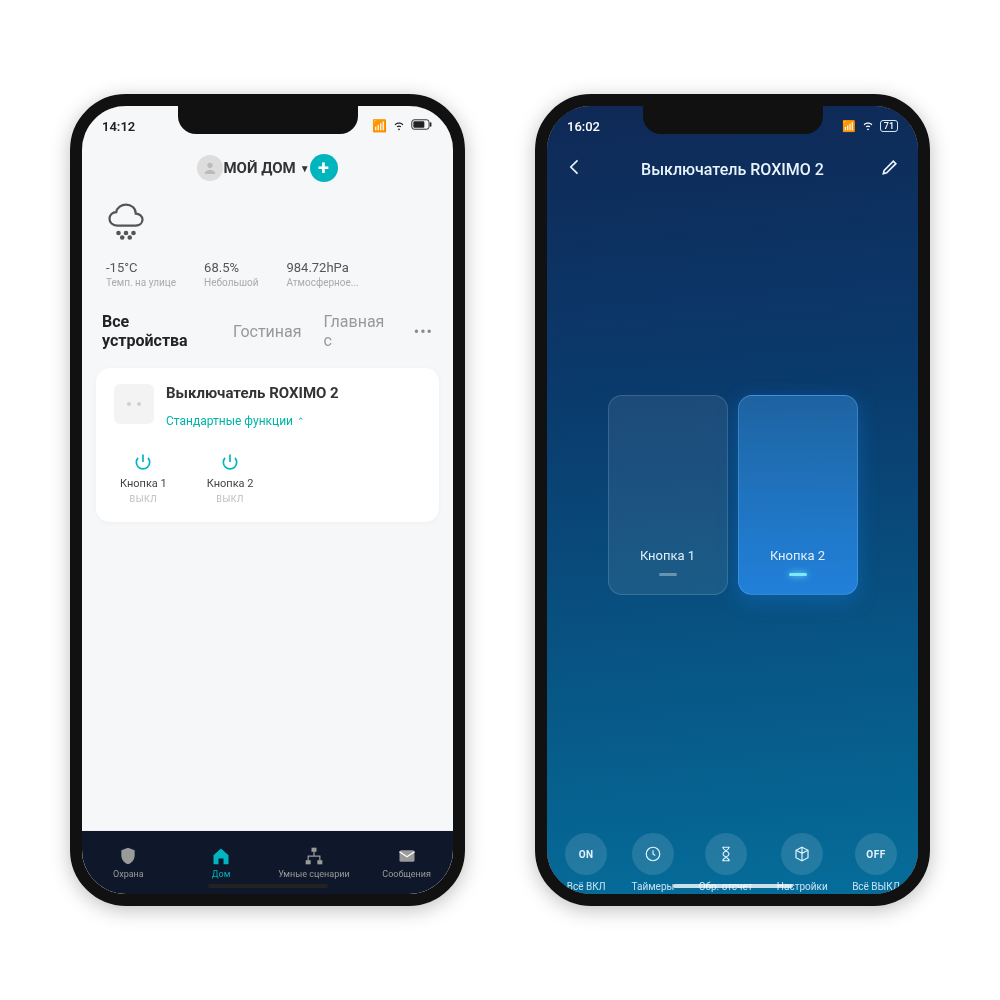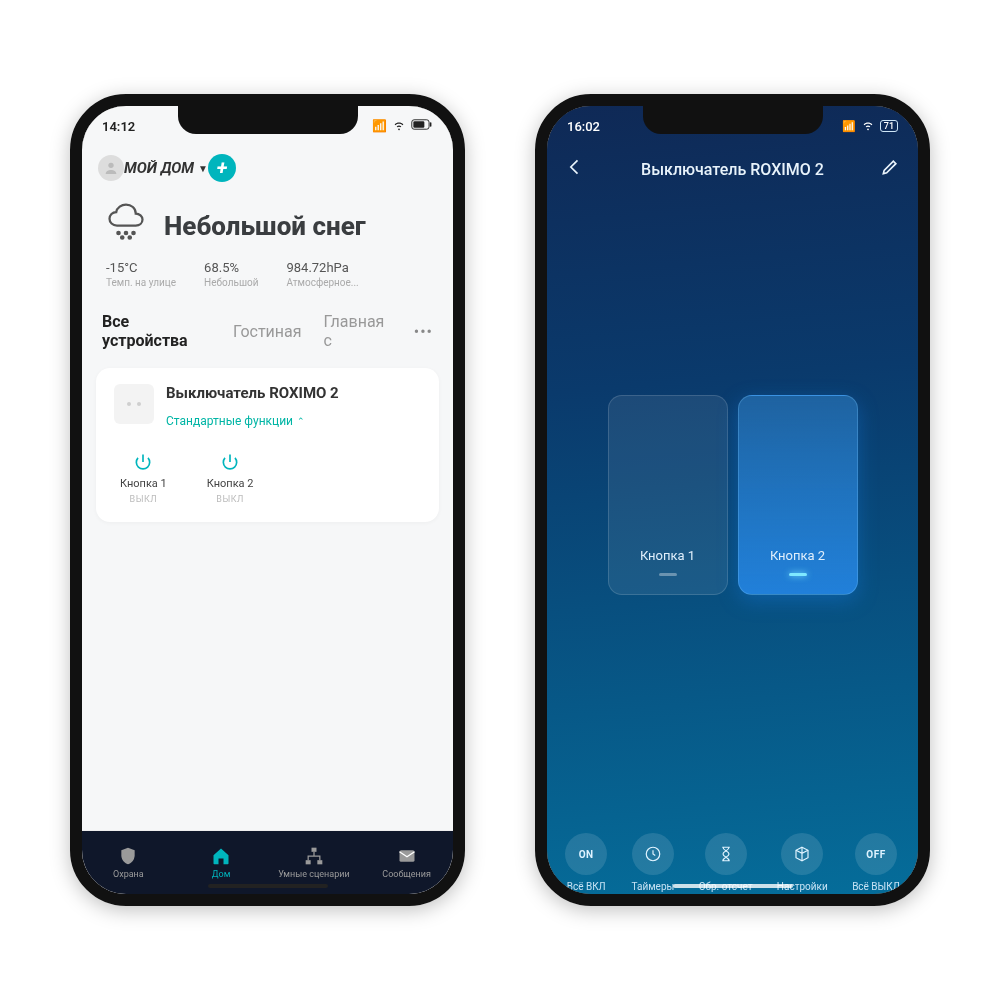--- a/index.html
+++ b/index.html
@@ -18,21 +18,21 @@
   .notch {
     position: absolute; top: 0; left: 50%; transform: translateX(-50%);
     width: 180px; height: 28px; background: #111;
     border-bottom-left-radius: 18px; border-bottom-right-radius: 18px;
     z-index: 50;
   }
   
   .screenA { width:100%; height:100%; background:#f6f7f8; display:flex; flex-direction:column; }
   .statusA { height:40px; display:flex; align-items:center; justify-content:space-between; padding:0 20px; font-size:13px; color:#222; font-weight:600;}
   .statusA .icons { display:flex; gap:5px; align-items:center; font-size:12px;}
-  .topbar { height:44px; display:flex; align-items:center; justify-content:flex-start; padding:0 16px;font-style:italic;}
+  .topbar { height:44px; display:flex; align-items:center; justify-content:center; padding:0 16px;}
   .avatar { width:26px; height:26px; border-radius:50%; background:#ddd; display:flex; align-items:center; justify-content:center; color:#999;}
   .avatar svg{width:16px;height:16px;fill:#bbb;}
   .topbar-title { font-size:15px; font-weight:700; color:#333; display:flex; align-items:center; gap:4px;}
   .topbar-title .chev{font-size:10px;}
   .addbtn { width:28px; height:28px; border-radius:50%; background:#00b5bd; color:#fff; display:flex; align-items:center; justify-content:center; font-size:20px; font-weight:700;}
   .weather { display:flex; align-items:center; gap:14px; padding:10px 20px 4px;}
   .cloud svg{width:48px;height:48px;}
   .weather h1{ font-size:26px; font-weight:800; color:#3a3d40;}
   .wstats{ display:flex; gap:28px; padding:4px 24px 14px; }
   .wstats .stat{display:flex;flex-direction:column;}
@@ -130,21 +130,20 @@
       <span class="cloud">
         <svg viewBox="0 0 64 64" fill="none" stroke="#555" stroke-width="3">
           <path d="M20 34c-6 0-10-4-10-9 0-5 4-9 9-9 1-6 7-10 13-10 7 0 13 5 13 12 5 0 9 4 9 8 0 5-4 8-9 8H20z"></path>
           <circle cx="22" cy="44" r="1.6" fill="#555"></circle>
             <circle cx="32" cy="44" r="1.6" fill="#555"></circle>
             <circle cx="42" cy="44" r="1.6" fill="#555"></circle>
           <circle cx="27" cy="50" r="1.6" fill="#555"></circle>
             <circle cx="37" cy="50" r="1.6" fill="#555"></circle>
         </svg>
       </span>
-      <h1>Небольшой снег</h1>
     </div>
     <div class="wstats">
       <div class="stat">
           <span class="val">-15°C</span>
           <span class="lbl">Темп. на улице</span>
         </div>
       <div class="stat">
           <span class="val">68.5%</span>
           <span class="lbl">Небольшой</span>
         </div>

